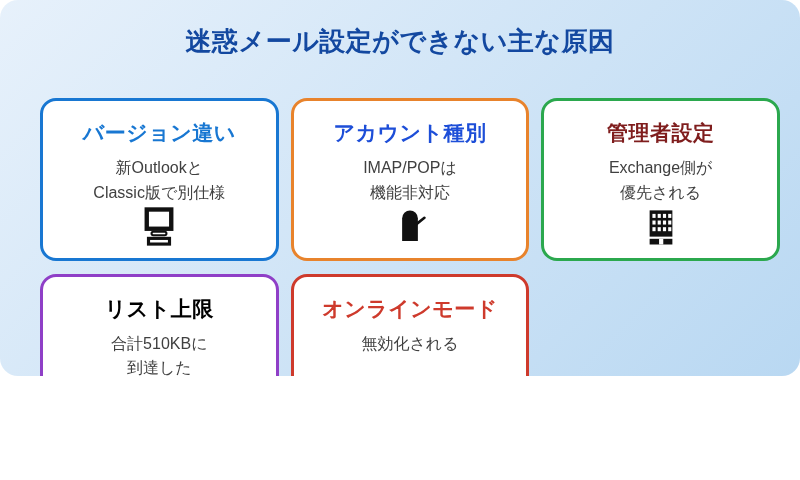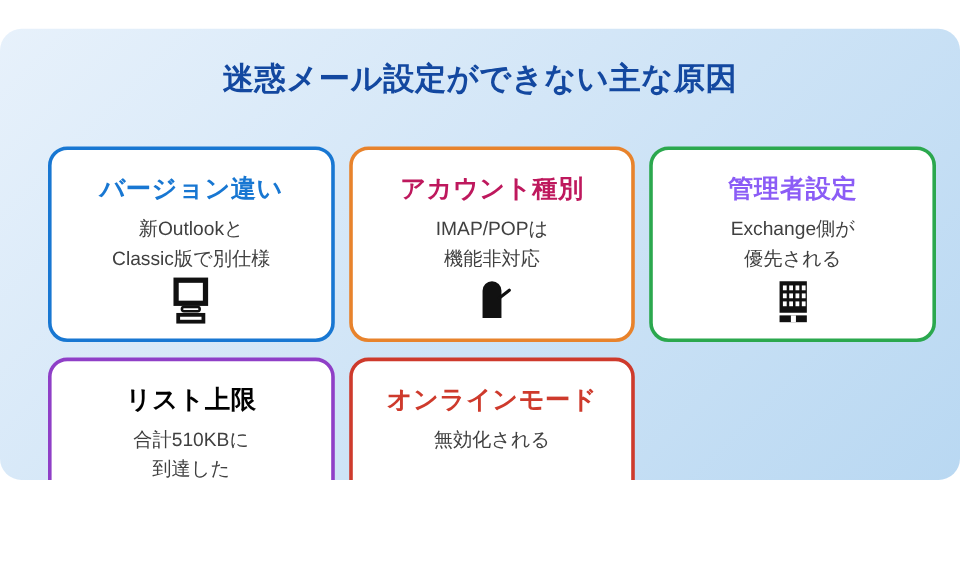--- a/index.html
+++ b/index.html
@@ -8,21 +8,20 @@
     background: #ffffff;
     font-family: "Liberation Sans", "DejaVu Sans", sans-serif;
   }
   .canvas {
     position: relative;
     width: 800px;
     height: 376px;
     border-radius: 18px;
     overflow: hidden;
     background: linear-gradient(135deg, var(--bg-gradient-start, #E7F1FB) 0%, var(--bg-gradient-end, #B9D8F2) 100%);
-    margin-top: 24px;
   }
   .page-title {
     position: absolute;
     top: 24px;
     left: 0;
     width: 100%;
     text-align: center;
     font-size: 26px;
     font-weight: bold;
     letter-spacing: 0.5px;
@@ -93,35 +92,35 @@
       <div class="card-icon">
         <svg width="42" height="42" viewBox="0 0 48 48" aria-hidden="true">
           <rect x="10" y="4" width="28" height="22" fill="none" stroke="#111111" stroke-width="5"></rect>
           <rect x="15.5" y="29.5" width="17" height="4" rx="2" fill="none" stroke="#111111" stroke-width="2.4"></rect>
           <rect x="12" y="37" width="24" height="6.5" fill="none" stroke="#111111" stroke-width="3.6"></rect>
         </svg>
       </div>
     </div>
 
     <div class="card" style="border-color: rgb(232, 131, 44);">
-      <div class="card-title" style="color: #be185d;">アカウント種別</div>
+      <div class="card-title" style="color: #1d4ed8;">アカウント種別</div>
       <div class="card-body">
         <span>IMAP/POPは</span>
         <span>機能非対応</span>
       </div>
       <div class="card-icon">
         <svg width="42" height="42" viewBox="0 0 48 48" aria-hidden="true">
           <path d="M15,14 a9,9 0 0 1 18,0 L33,40 L15,40 Z" fill="#111111"></path>
           <path d="M31,21 L40.5,13.5" stroke="#111111" stroke-width="3" stroke-linecap="round" fill="none"></path>
         </svg>
       </div>
     </div>
 
     <div class="card" style="border-color: rgb(43, 168, 78);">
-      <div class="card-title" style="color: #8b5cf6;">管理者設定</div>
+      <div class="card-title" style="color: #7f1d1d;">管理者設定</div>
       <div class="card-body">
         <span>Exchange側が</span>
         <span>優先される</span>
       </div>
       <div class="card-icon">
         <svg width="42" height="42" viewBox="0 0 48 48" aria-hidden="true">
           <rect x="11" y="5" width="26" height="30" fill="#111111"></rect>
           <g fill="#ffffff">
             <rect x="14.2" y="9" width="3.6" height="4.6"></rect>
               <rect x="20.2" y="9" width="3.6" height="4.6"></rect>

